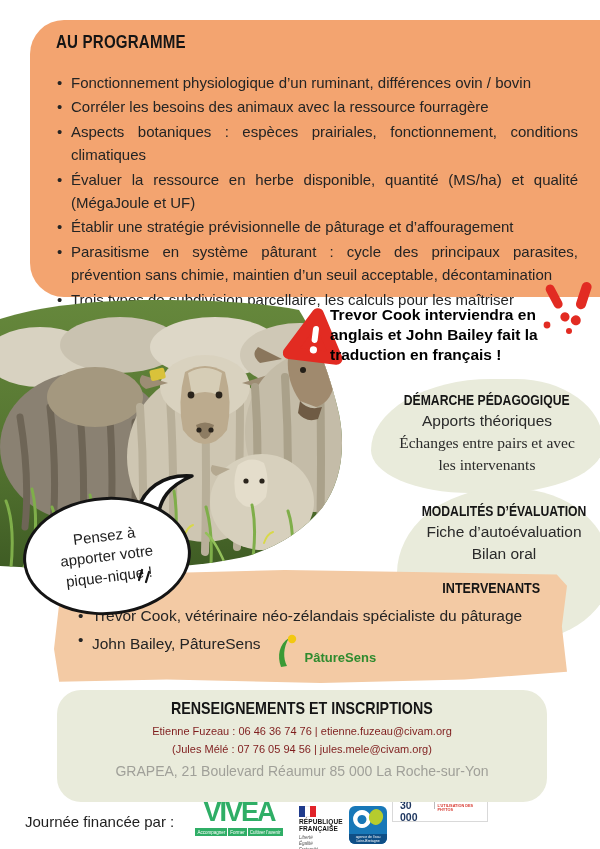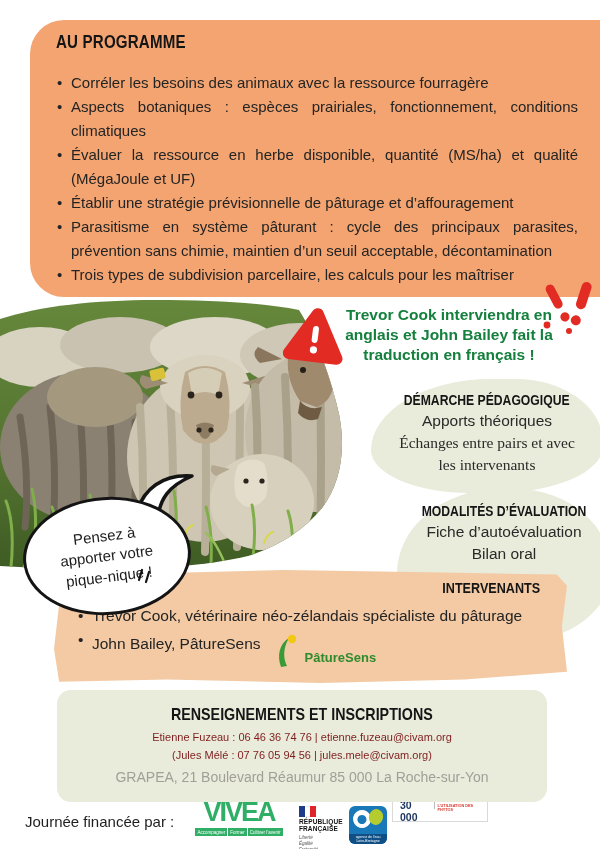--- a/index.html
+++ b/index.html
@@ -18,22 +18,22 @@
                 text-align:justify;color:#242424;margin-bottom:1px;}
   .programme li::before{content:"•";position:absolute;left:1px;top:0;color:#242424;}
 
   
   .photo{position:absolute;left:0;top:297px;width:396px;height:280px;z-index:1;}
 
   
   .warning{position:absolute;left:283px;top:306px;width:64px;height:62px;z-index:3;transform:rotate(7deg);}
 
   
-  .alert{position:absolute;left:330px;top:305px;width:238px;z-index:3;text-align:center;
-         font-size:15.5px;font-weight:800;color:#15803d;line-height:1.28;}
+  .alert{position:absolute;left:330px;top:305px;width:238px;z-index:3;text-align:left;
+         font-size:15.5px;font-weight:800;color:#000000;line-height:1.28;}
 
   
   .burst{position:absolute;left:539px;top:281px;width:56px;height:54px;z-index:4;}
 
   
   .blob{position:absolute;background:#e9ebdb;box-sizing:border-box;text-align:center;z-index:1;}
   .blob1{left:371px;top:379px;width:232px;height:114px;padding-top:13px;
          border-radius:58% 42% 52% 48% / 70% 62% 46% 42%;}
   .blob2{left:397px;top:489px;width:214px;height:152px;padding-top:14px;
          border-radius:52% 48% 46% 54% / 60% 58% 50% 44%;z-index:1;}
@@ -54,21 +54,21 @@
         clip-path:polygon(0.5% 8%,18% 3%,45% 0%,73% 2%,98% 4%,100% 14%,99% 50%,100% 90%,80% 97%,52% 100%,22% 97%,1% 99%,0% 70%,1% 30%);}
   .band h3{margin:0 0 8px 0;text-align:right;font-size:15px;font-weight:800;color:#151515;}
   .band li{position:relative;list-style:none;padding-left:16px;font-size:15.5px;line-height:1.55;color:#242424;}
   .band li::before{content:"•";position:absolute;left:2px;}
   .band ul{margin:0;padding:0;}
   .pslogo{display:inline-flex;align-items:flex-end;margin-left:14px;vertical-align:middle;position:relative;top:6px;}
   .pslogo .pstext{font-size:13px;font-weight:800;color:#2e8b2e;margin-left:4px;}
 
   
   .rens{position:absolute;left:57px;top:690px;width:490px;height:112px;background:#e9ebdb;
-        border-radius:14px;z-index:2;text-align:center;box-sizing:border-box;padding-top:15px;}
+        border-radius:24px;z-index:2;text-align:center;box-sizing:border-box;padding-top:9px;}
   .rens h3{margin:0 0 4px 0;font-size:17px;font-weight:800;color:#151515;}
   .rens .rline{font-size:11px;line-height:1.6;color:#7f1d1d;}
   .rens .rgray{font-size:14px;color:#a0a099;margin-top:2px;}
 
   
   .footer-label{position:absolute;left:25px;top:813px;font-size:15px;color:#1e1e1e;}
   .vivea{position:absolute;left:193px;top:799px;width:92px;text-align:center;}
   .vivea .vtxt{font-size:27px;font-weight:800;color:#2fae66;letter-spacing:-2px;line-height:1;
                transform:scaleY(1.05);display:inline-block;}
   .vivea .vbanner{display:flex;gap:1px;justify-content:center;margin-top:2px;}
@@ -95,20 +95,21 @@
   .eco-tag{font-size:3.8px;color:#d7372d;line-height:1.25;font-weight:700;}
 </style>
 </head>
 <body>
 
 <div class="page">
 
   <div class="programme">
     <h2><span class="cond">AU PROGRAMME</span></h2>
     <ul>
+      <li>Fonctionnement physiologique d’un ruminant, différences ovin / bovin</li>
       <li>Corréler les besoins des animaux avec la ressource fourragère</li>
       <li>Aspects botaniques : espèces prairiales, fonctionnement, conditions climatiques</li>
       <li>Évaluer la ressource en herbe disponible, quantité (MS/ha) et qualité (MégaJoule et UF)</li>
       <li>Établir une stratégie prévisionnelle de pâturage et d’affouragement</li>
       <li>Parasitisme en système pâturant : cycle des principaux parasites, prévention sans chimie, maintien d’un seuil acceptable, décontamination</li>
       <li>Trois types de subdivision parcellaire, les calculs pour les maîtriser</li>
     </ul>
   </div>
 
   <div class="photo">

